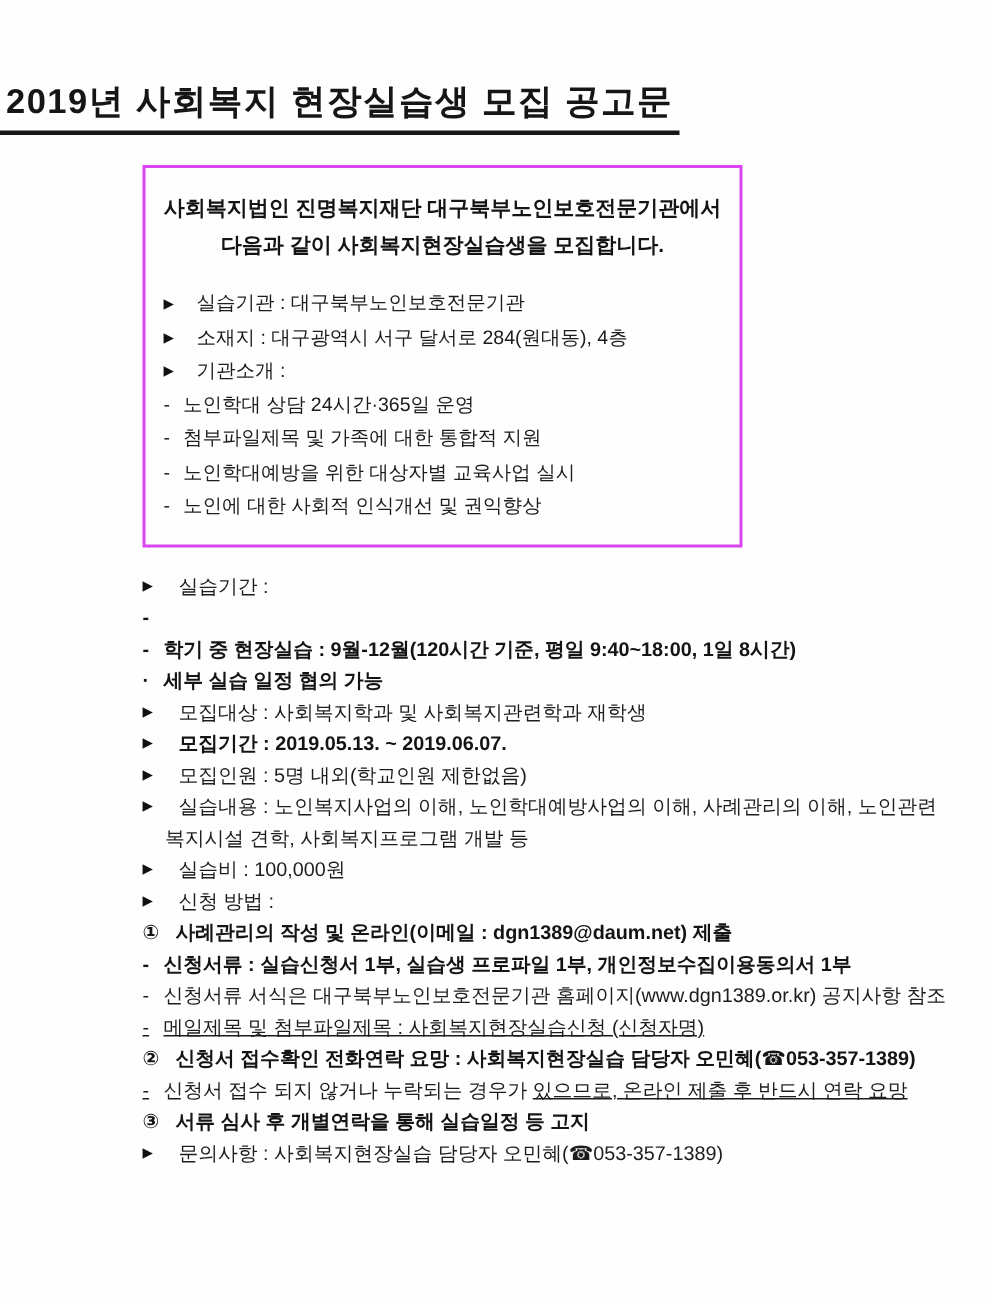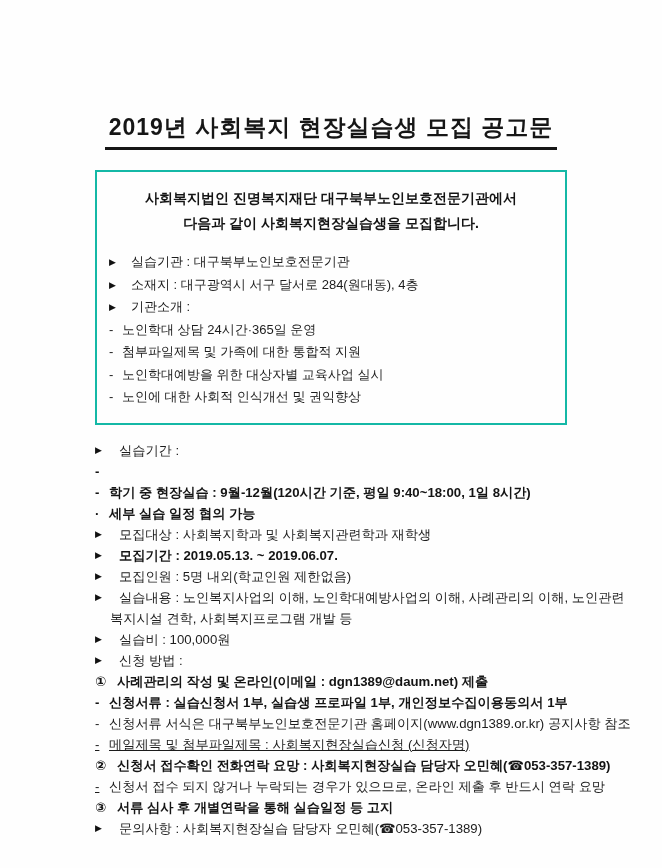--- a/index.html
+++ b/index.html
@@ -6,56 +6,56 @@
   html,body { background:#ffffff; }
   .page {
     position:relative;
     width:662px; height:868px;
     background:#fefefe;
     color:#1c1c1c;
     font-family:"Liberation Sans","DejaVu Sans",sans-serif;
     overflow:hidden;
   }
   
-  .title-wrap { padding-top:112px; text-align:center; }
+  .title-wrap { padding-top:52px; }
   .doc-title {
     display:inline-block;
     font-size:23px;
     font-weight:bold;
     letter-spacing:1px;
     color:#161616;
     border-bottom:3px solid #161616;
     padding:0 4px 4px 4px;
     white-space:nowrap;
   }
   
   .intro-box {
     margin:20px 0 6px 95px;
-    width:472px;
-    border:2px solid #14b8a6;
+    width:400px;
+    border:2px solid #d946ef;
     padding:14px 12px 14px 12px;
   }
   .intro-heading { text-align:center; font-weight:bold; font-size:14px; line-height:25px; color:#141414; white-space:nowrap; }
   .intro-items { margin-top:15px; }
   .iline { display:flex; align-items:flex-start; line-height:22.5px; font-size:13px; white-space:nowrap; }
   .iline .bullet { flex:0 0 22px; }
   .iline.bl-dash .bullet { flex:0 0 13px; }
   .bl-tri .bullet { font-size:9px; line-height:22.5px; color:#111; }
   
   .body-list { margin:15px 0 0 95px; }
   .line { display:flex; align-items:flex-start; line-height:21px; font-size:13.2px; white-space:nowrap; color:#1c1c1c; }
   .line .bullet { flex:0 0 24px; }
   .line.bl-tri .bullet { font-size:9px; line-height:21px; }
   .line.bl-dash .bullet { flex:0 0 14px; }
   .line.bl-dot .bullet { flex:0 0 14px; font-weight:bold; }
   .line.bl-num .bullet { flex:0 0 22px; }
   .line.bold { font-weight:bold; color:#141414; }
   .line.ul-full .bullet, .line.ul-full .text { text-decoration:underline; }
   .line.cont { padding-left:15px;text-align:center; }
-  .ul-seg { }
+  .ul-seg { text-decoration:underline; }
   .ul-bullet { text-decoration:underline; }
 </style>
 </head>
 <body>
 
 <div class="page">
 
   <div class="title-wrap">
     <div class="doc-title">2019년 사회복지 현장실습생 모집 공고문</div>
   </div>

